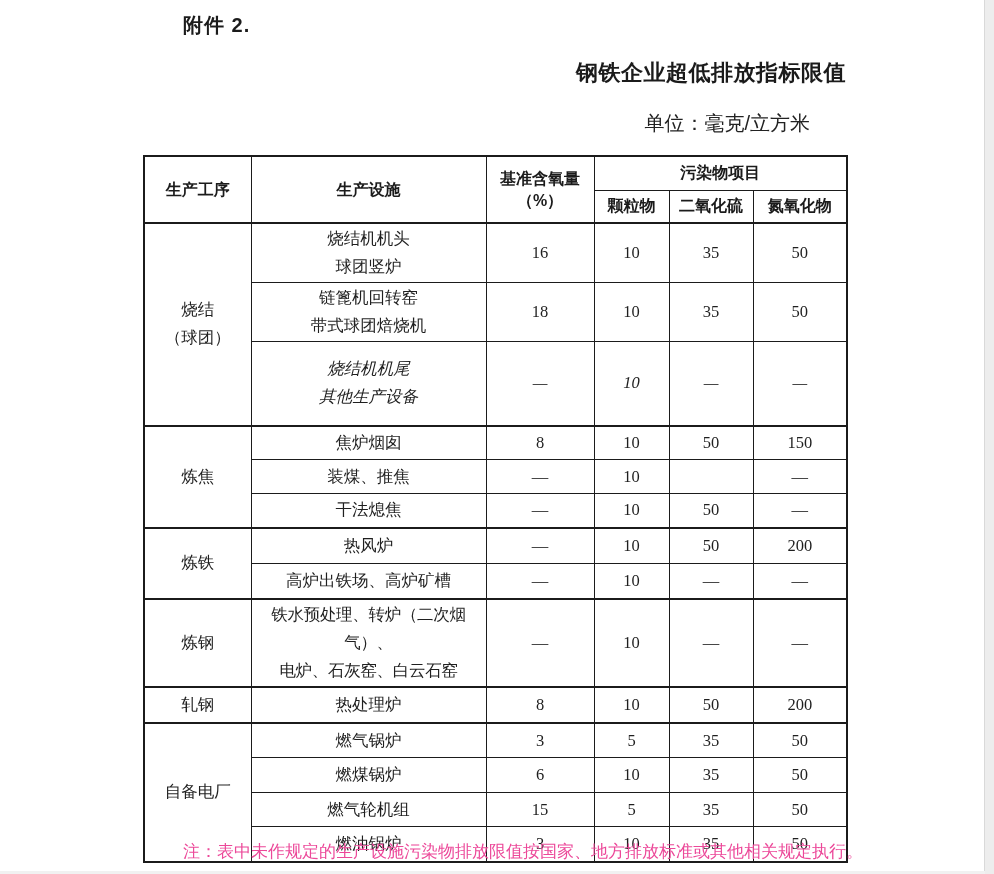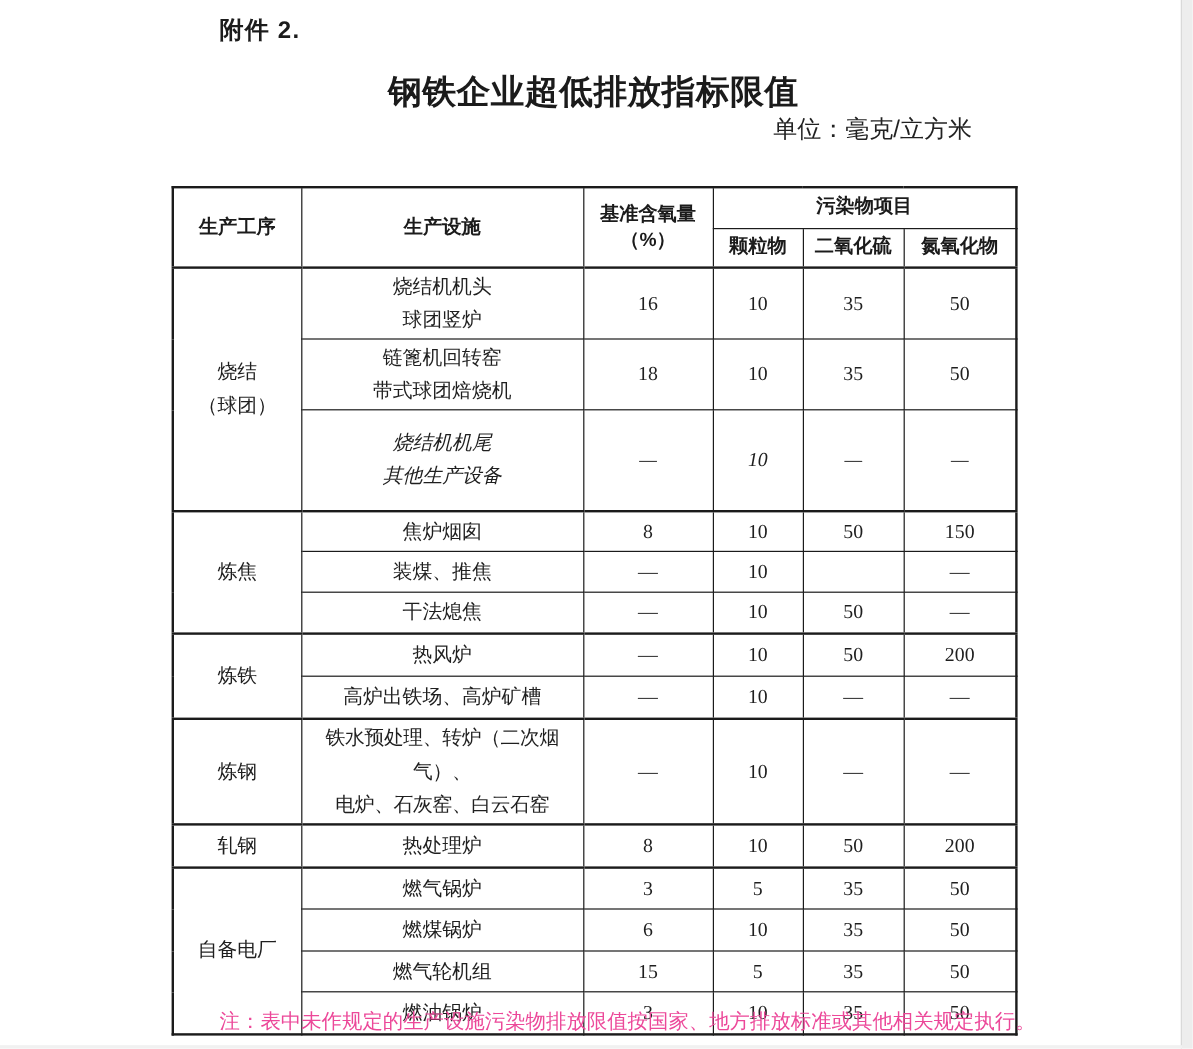--- a/index.html
+++ b/index.html
@@ -26,30 +26,30 @@
     font-size: 20px;
     font-weight: bold;
     font-family: "Liberation Sans", sans-serif;
     letter-spacing: 1px;
   }
   .doc-title {
     position: absolute;
     left: 143px;
     top: 58px;
     width: 703px;
-    text-align: center;
-    font-size: 28px;
+    text-align: right;
+    font-size: 22px;
     font-weight: bold;
     font-family: "Liberation Sans", sans-serif;
     letter-spacing: 0.5px;
   }
   .unit-label {
     position: absolute;
     left: 143px;
-    top: 94px;
+    top: 110px;
     width: 703px;
     box-sizing: border-box;
     padding-right: 36px;
     text-align: right;
     font-size: 20px;
     font-weight: 400;
     font-family: "Liberation Sans", sans-serif;
     color: #222;
   }
   table.limits {

